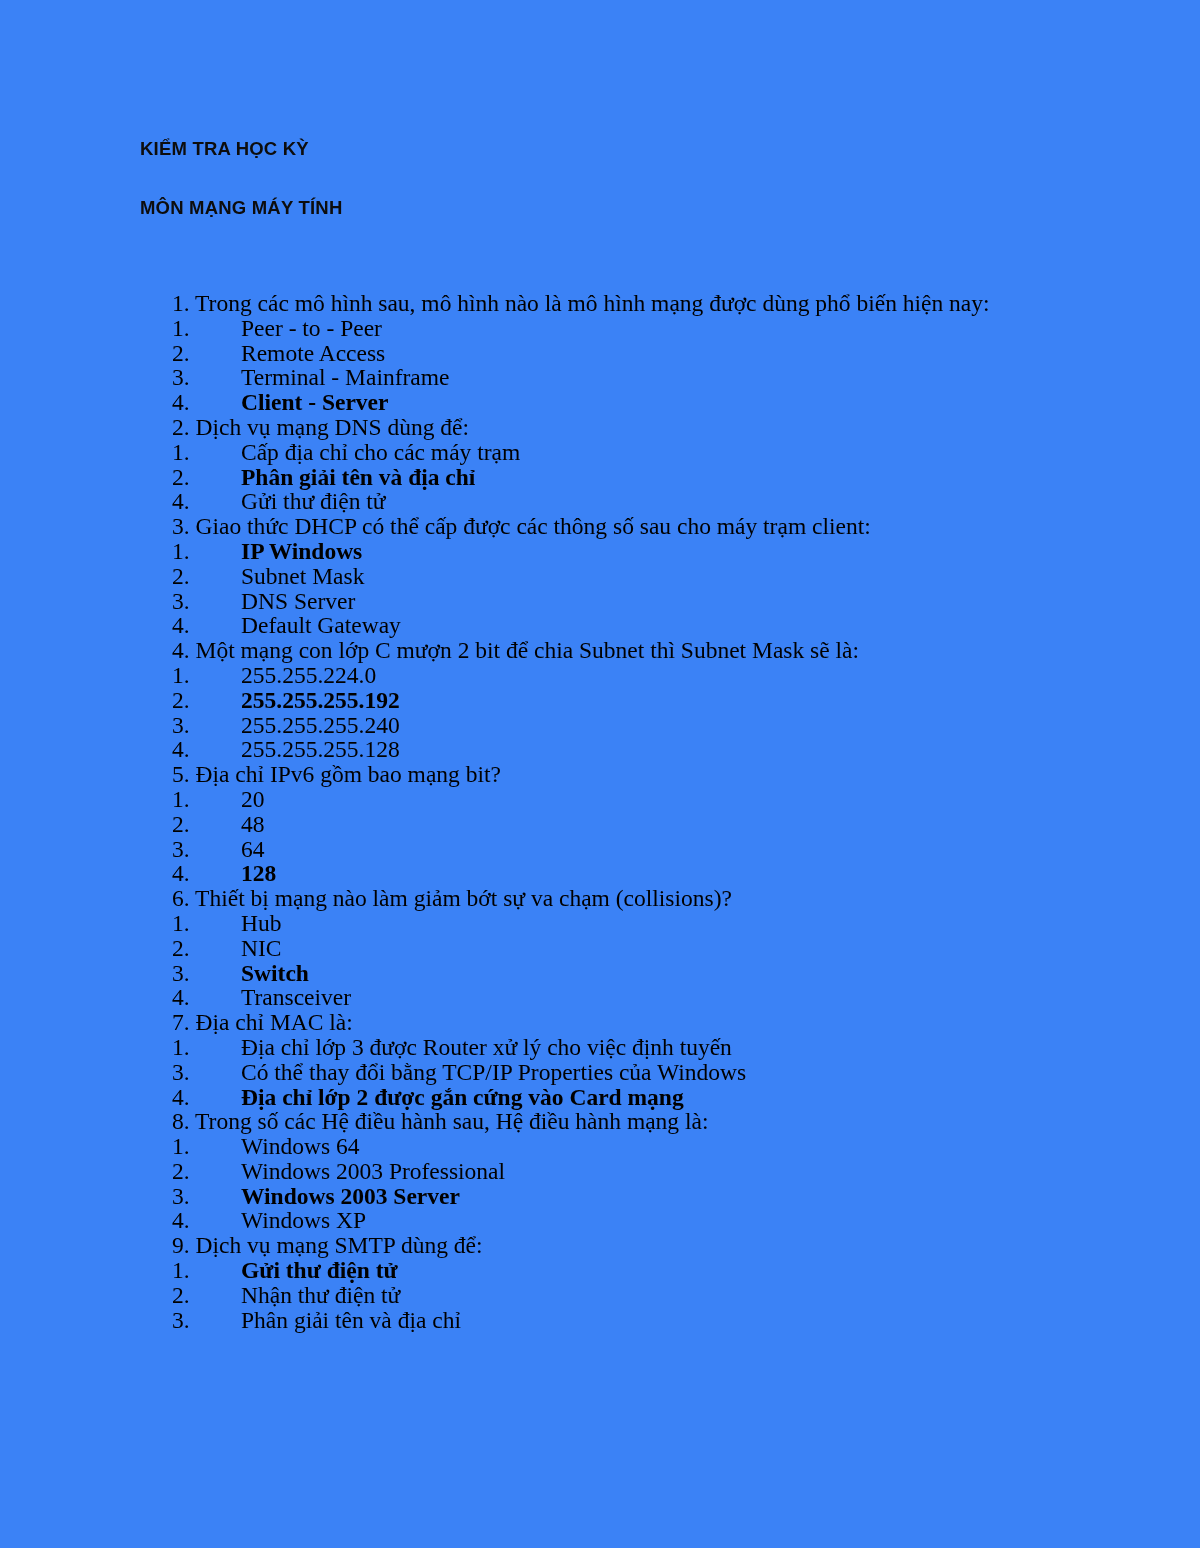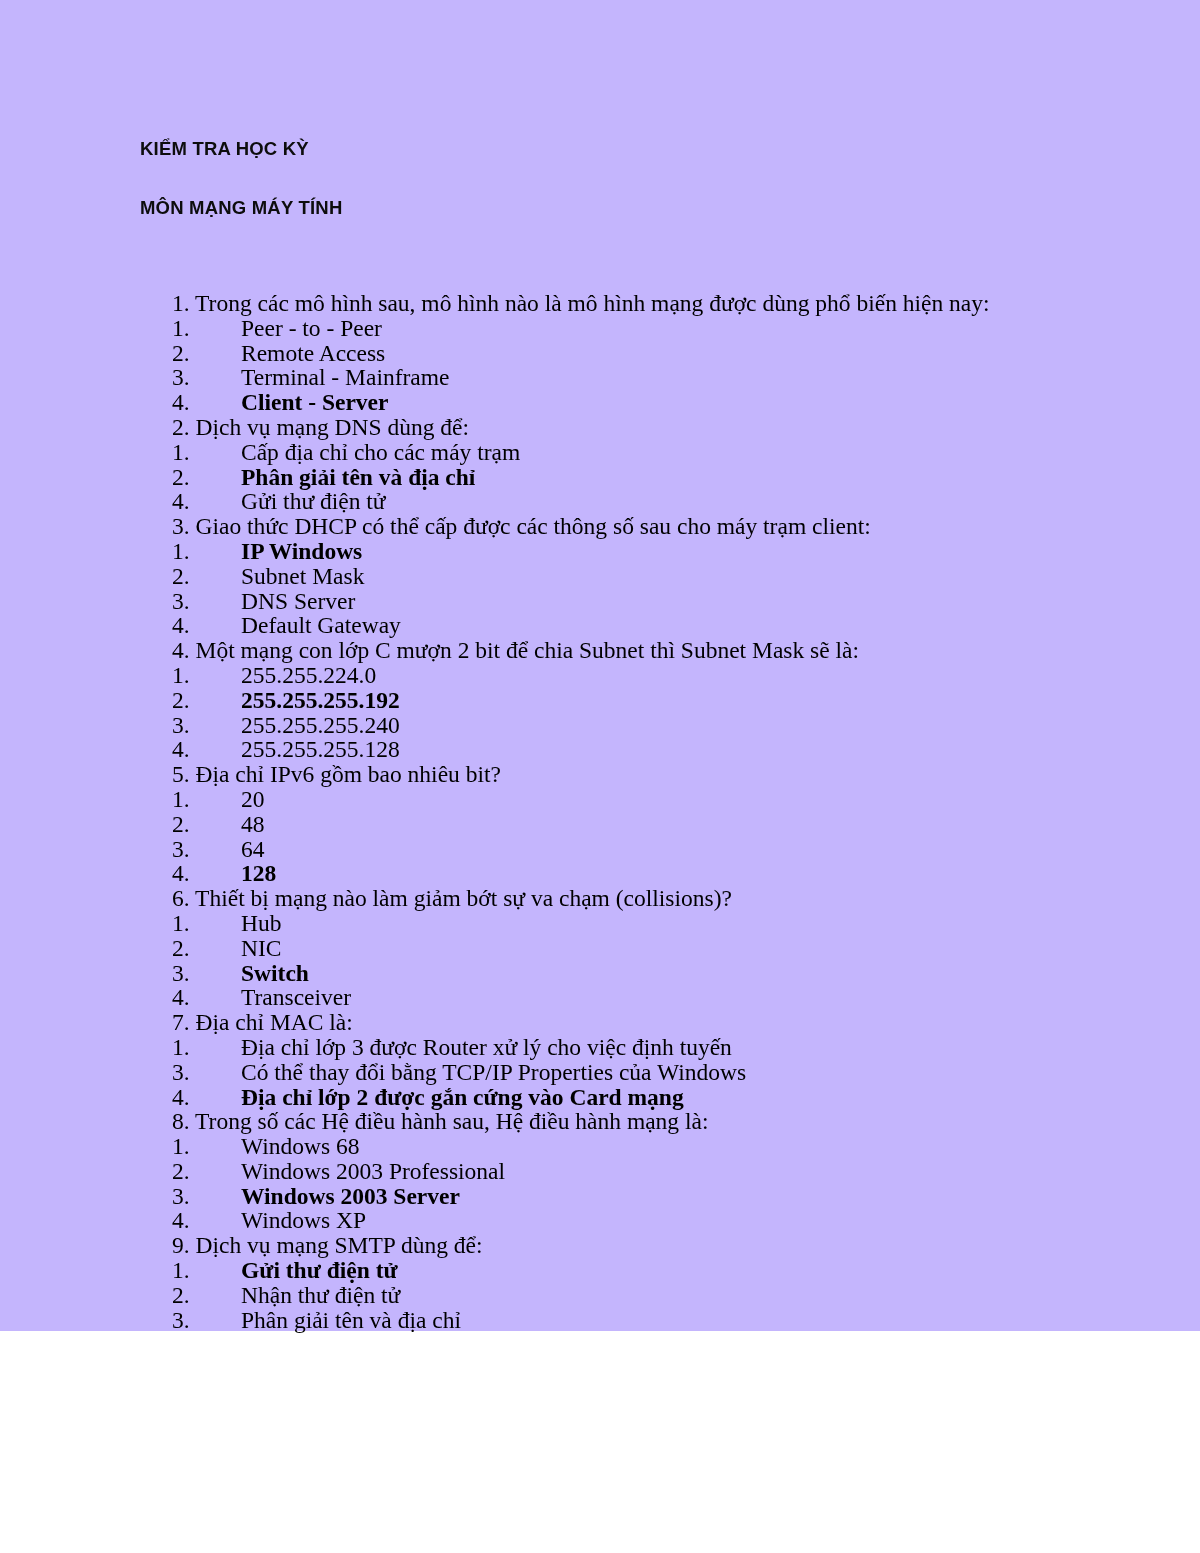--- a/index.html
+++ b/index.html
@@ -16,22 +16,22 @@
     font-family: "Liberation Serif", "DejaVu Serif", serif;
     color: #000000;
     -webkit-font-smoothing: antialiased;
   }
 
   .page {
     position: absolute;
     left: 0;
     top: 0;
     width: 1200px;
-    height: 1331px;
-    background: #c4b5fd;
+    height: 1548px;
+    background: #3b82f6;
     box-sizing: border-box;
     padding: 0;
   }
 
   .content {
     position: absolute;
     left: 140px;
     top: 136px;
     width: 920px;
   }
@@ -126,36 +126,36 @@
         <div class="question-line"><span class="q-num">3.</span> <span class="q-text">Giao thức DHCP có thể cấp được các thông số sau cho máy trạm client:</span></div>
         <div class="option-line correct"><span class="opt-num">1.</span><span class="opt-text">IP Windows</span></div>
         <div class="option-line"><span class="opt-num">2.</span><span class="opt-text">Subnet Mask</span></div>
         <div class="option-line"><span class="opt-num">3.</span><span class="opt-text">DNS Server</span></div>
         <div class="option-line"><span class="opt-num">4.</span><span class="opt-text">Default Gateway</span></div>
         <div class="question-line"><span class="q-num">4.</span> <span class="q-text">Một mạng con lớp C mượn 2 bit để chia Subnet thì Subnet Mask sẽ là:</span></div>
         <div class="option-line"><span class="opt-num">1.</span><span class="opt-text">255.255.224.0</span></div>
         <div class="option-line correct"><span class="opt-num">2.</span><span class="opt-text">255.255.255.192</span></div>
         <div class="option-line"><span class="opt-num">3.</span><span class="opt-text">255.255.255.240</span></div>
         <div class="option-line"><span class="opt-num">4.</span><span class="opt-text">255.255.255.128</span></div>
-        <div class="question-line"><span class="q-num">5.</span> <span class="q-text">Địa chỉ IPv6 gồm bao nhiêu bit?</span></div>
+        <div class="question-line"><span class="q-num">5.</span> <span class="q-text">Địa chỉ IPv6 gồm bao mạng bit?</span></div>
         <div class="option-line"><span class="opt-num">1.</span><span class="opt-text">20</span></div>
         <div class="option-line"><span class="opt-num">2.</span><span class="opt-text">48</span></div>
         <div class="option-line"><span class="opt-num">3.</span><span class="opt-text">64</span></div>
         <div class="option-line correct"><span class="opt-num">4.</span><span class="opt-text">128</span></div>
         <div class="question-line"><span class="q-num">6.</span> <span class="q-text">Thiết bị mạng nào làm giảm bớt sự va chạm (collisions)?</span></div>
         <div class="option-line"><span class="opt-num">1.</span><span class="opt-text">Hub</span></div>
         <div class="option-line"><span class="opt-num">2.</span><span class="opt-text">NIC</span></div>
         <div class="option-line correct"><span class="opt-num">3.</span><span class="opt-text">Switch</span></div>
         <div class="option-line"><span class="opt-num">4.</span><span class="opt-text">Transceiver</span></div>
         <div class="question-line"><span class="q-num">7.</span> <span class="q-text">Địa chỉ MAC là:</span></div>
         <div class="option-line"><span class="opt-num">1.</span><span class="opt-text">Địa chỉ lớp 3 được Router xử lý cho việc định tuyến</span></div>
         <div class="option-line"><span class="opt-num">3.</span><span class="opt-text">Có thể thay đổi bằng TCP/IP Properties của Windows</span></div>
         <div class="option-line correct"><span class="opt-num">4.</span><span class="opt-text">Địa chỉ lớp 2 được gắn cứng vào Card mạng</span></div>
         <div class="question-line"><span class="q-num">8.</span> <span class="q-text">Trong số các Hệ điều hành sau, Hệ điều hành mạng là:</span></div>
-        <div class="option-line"><span class="opt-num">1.</span><span class="opt-text">Windows 68</span></div>
+        <div class="option-line"><span class="opt-num">1.</span><span class="opt-text">Windows 64</span></div>
         <div class="option-line"><span class="opt-num">2.</span><span class="opt-text">Windows 2003 Professional</span></div>
         <div class="option-line correct"><span class="opt-num">3.</span><span class="opt-text">Windows 2003 Server</span></div>
         <div class="option-line"><span class="opt-num">4.</span><span class="opt-text">Windows XP</span></div>
         <div class="question-line"><span class="q-num">9.</span> <span class="q-text">Dịch vụ mạng SMTP dùng để:</span></div>
         <div class="option-line correct"><span class="opt-num">1.</span><span class="opt-text">Gửi thư điện tử</span></div>
         <div class="option-line"><span class="opt-num">2.</span><span class="opt-text">Nhận thư điện tử</span></div>
         <div class="option-line"><span class="opt-num">3.</span><span class="opt-text">Phân giải tên và địa chỉ</span></div>
       </div>
 
   </div>

